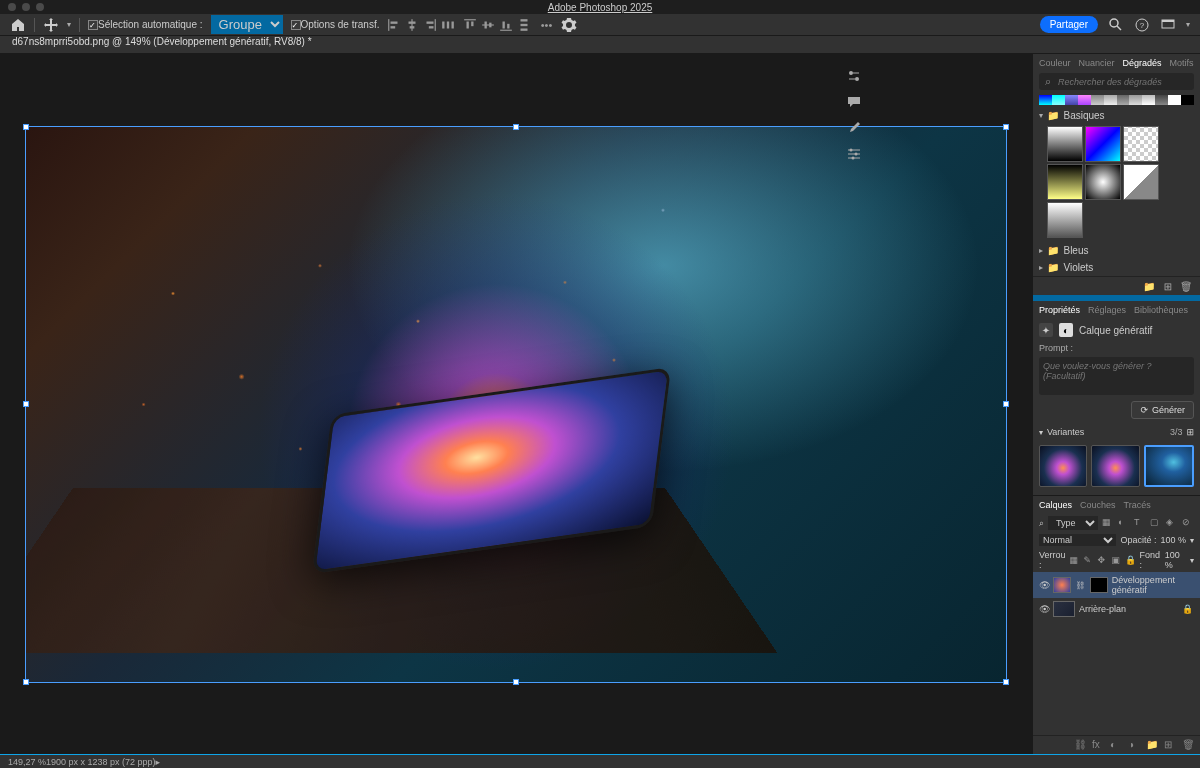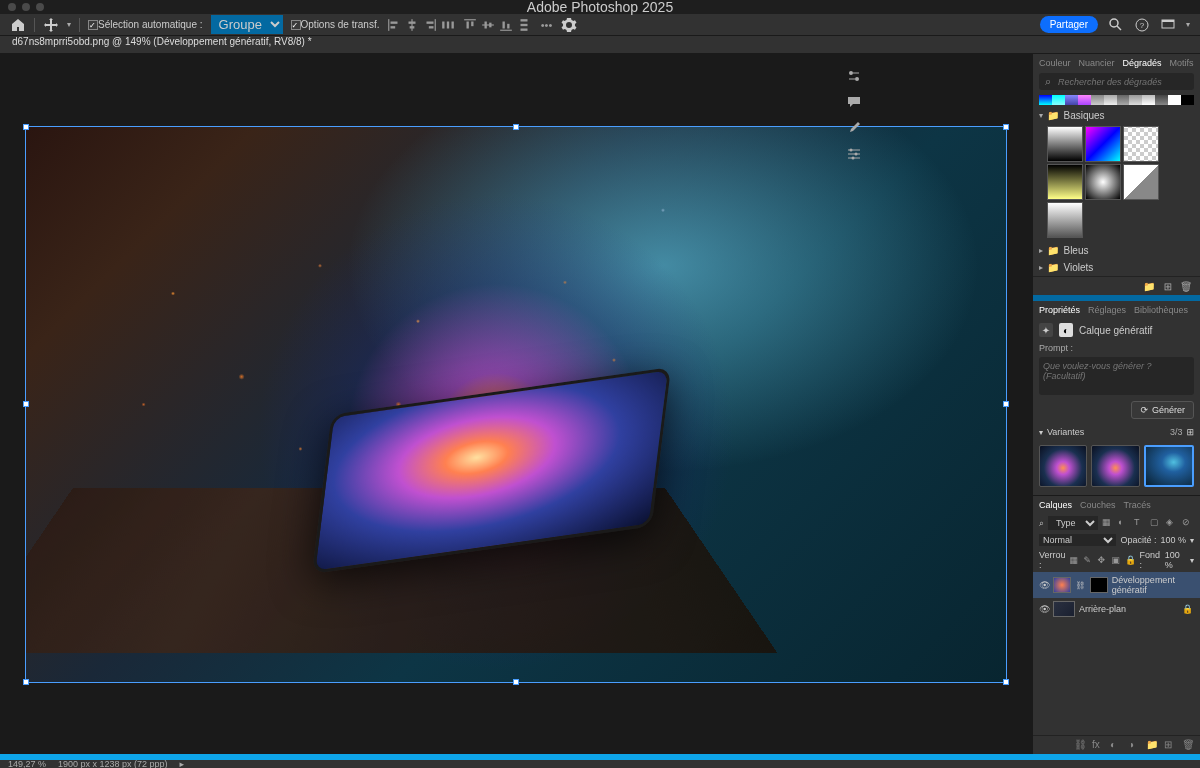--- a/index.html
+++ b/index.html
@@ -2,21 +2,21 @@
 <html><head>
 <meta charset="utf-8">
 <style>
 * { margin: 0; padding: 0; box-sizing: border-box; font-family: -apple-system, "Segoe UI", sans-serif; }
 body { background: #323232; color: #ccc; font-size: 11px; overflow: hidden; width: 1200px; height: 768px; }
 
 
 .titlebar { height: 14px; background: #1e1e1e; display: flex; align-items: center; padding: 0 8px; position: relative; }
 .traffic-lights { display: flex; gap: 6px; }
 .traffic-lights span { width: 8px; height: 8px; border-radius: 50%; background: #4a4a4a; }
-.titlebar .title { position: absolute; left: 50%; transform: translateX(-50%); font-size: 14px; color: #ccc; }
+.titlebar .title { position: absolute; left: 50%; transform: translateX(-50%); font-size: 10px; color: #ccc; text-decoration: underline; }
 
 
 .toolbar { height: 22px; background: #323232; display: flex; align-items: center; padding: 0 10px; gap: 10px; border-bottom: 1px solid #1a1a1a; }
 .toolbar .left { display: flex; align-items: center; gap: 8px; }
 .toolbar .icon-btn { width: 16px; height: 16px; display: flex; align-items: center; justify-content: center; cursor: pointer; color: #ccc; }
 .toolbar .sep { width: 1px; height: 14px; background: #555; }
 .toolbar label { font-size: 10px; color: #ccc; display: flex; align-items: center; }
 .toolbar .checkbox { width: 10px; height: 10px; border: 1px solid #888; background: #3a3a3a; display: inline-block; }
 .toolbar .checkbox.checked::after { content: "✓"; font-size: 8px; color: #fff; position: relative; top: -2px; }
 .toolbar select { background: #0369a1; color: #ccc; border: none; font-size: 13px; padding: 1px 4px; }
@@ -124,21 +124,21 @@
 .layer-row .thumb { width: 22px; height: 16px; background: #000; border: 1px solid #666; }
 .layer-row .thumb.gen { background: radial-gradient(circle at 50% 50%, #ff8050, #3040a0); }
 .layer-row .thumb.img { background: linear-gradient(135deg, #2a3040, #1a2030); }
 .layer-row .mask { width: 22px; height: 16px; background: #fff; border: 1px solid #666; }
 .layer-row .mask.black { background: #000; }
 .layer-row .lock { margin-left: auto; color: #999; }
 .layers-footer { display: flex; justify-content: flex-end; gap: 6px; padding: 3px 6px; border-top: 1px solid #222; }
 .layers-footer span { width: 12px; height: 12px; color: #888; cursor: pointer; font-size: 10px; }
 
 
-.statusbar { height: 14px; background: #323232; display: flex; align-items: center; padding: 0 8px; gap: 12px; font-size: 9px; color: #aaa; border-top: 6px solid #0ea5e9; }
+.statusbar { height: 14px; background: #323232; display: flex; align-items: center; padding: 0 8px; gap: 0; font-size: 9px; color: #aaa; border-top: 1px solid #0ea5e9; }
 
 svg { width: 100%; height: 100%; fill: currentColor; }
 </style>
 </head>
 <body>
 
 <div class="titlebar">
   <div class="traffic-lights">
     <span></span>
     <span></span>

